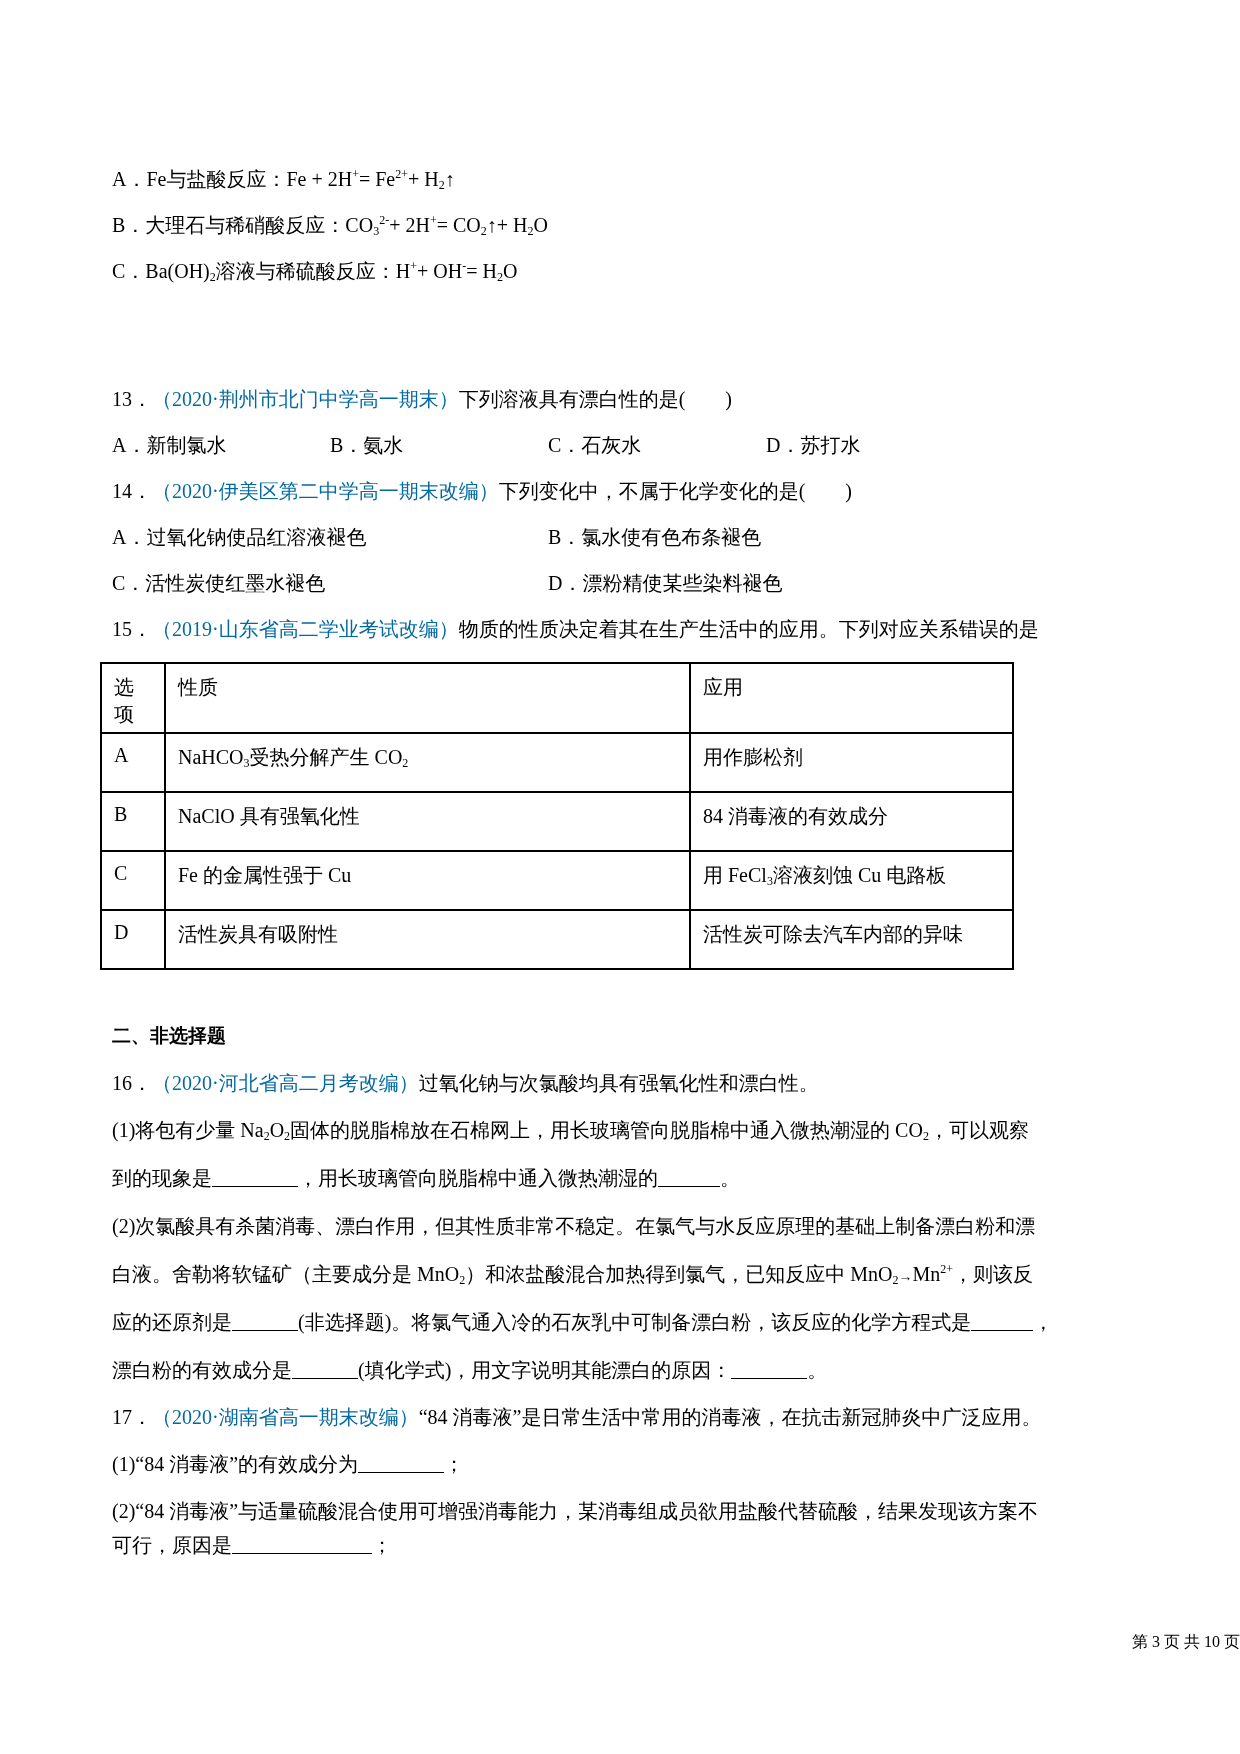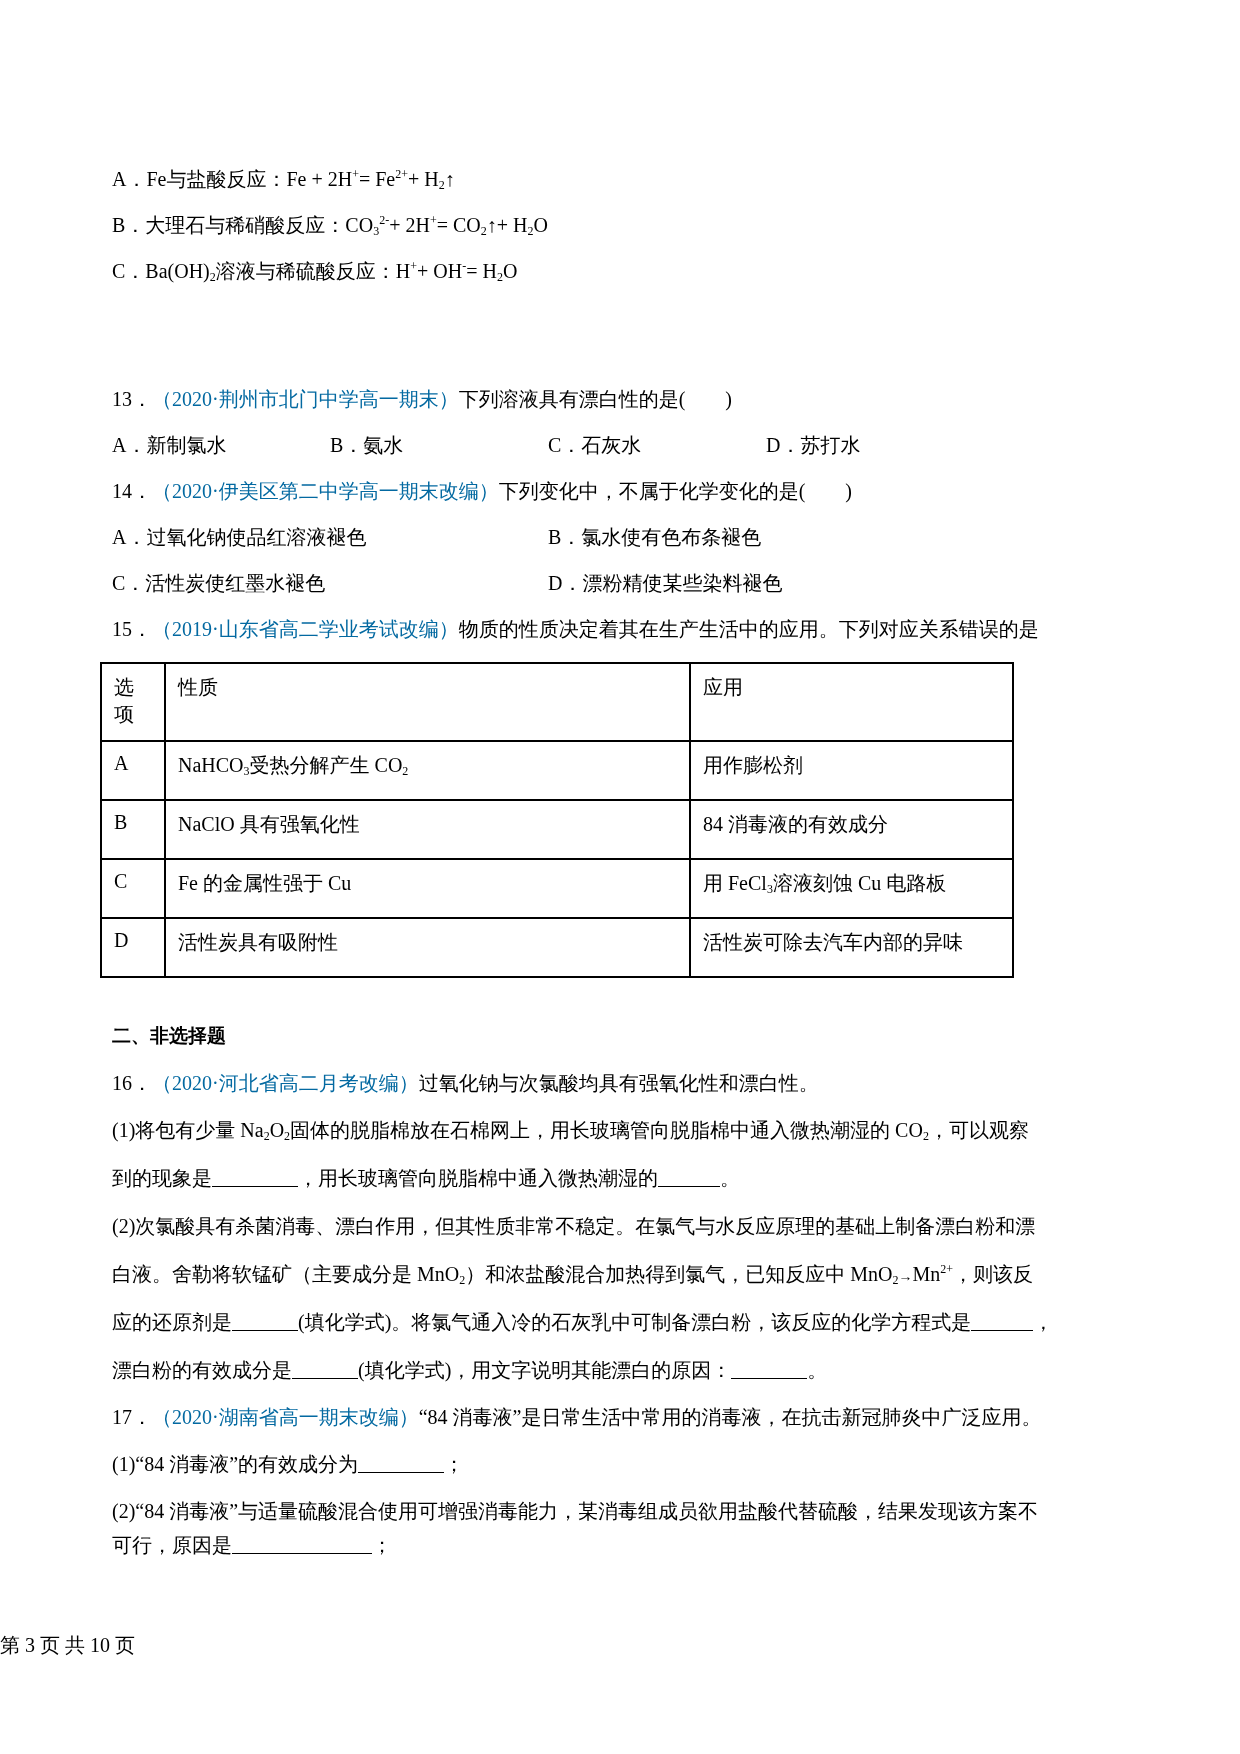--- a/index.html
+++ b/index.html
@@ -20,29 +20,29 @@
   }
   .img-box .ico {
     position: absolute; left: 1px; top: 1px; width: 24px; height: 24px;
   }
   .eqsign { display: inline-block; width: 44px; height: 8px; border-top: 3px solid #222; border-bottom: 3px solid #222; vertical-align: 2px; box-sizing: border-box; margin: 0 2px; }
   table.props {
     position: absolute; left: 100px; top: 662px; border-collapse: collapse;
     font-size: 20px;
   }
   table.props td {
-    border: 2px solid #000; height: 59px; vertical-align: top; padding: 10px 12px 12px 12px;
+    border: 2px solid #000; height: 59px; vertical-align: top; padding: 10px 12px 4px 12px;
     box-sizing: border-box;
   }
   .col0 { width: 64px; }
   .col1 { width: 525px; }
   .col2 { width: 323px; }
   .section-h { font-family: "DejaVu Sans", sans-serif; font-weight: bold; font-size: 19px; }
   .blank { display: inline-block; border-bottom: 1px solid #000; height: 18px; vertical-align: -2px; }
-  .footer { position: absolute; left: 0; width: 1240px; text-align: left; top: 1632px; font-size: 20px; }
+  .footer { position: absolute; left: 0; width: 1240px; text-align: right; top: 1632px; font-size: 16px; }
 </style>
 </head>
 <body>
 
 <div class="page">
 
   <div class="line" style="top:167px">
     <span>A．</span><span>Fe与盐酸反应：Fe + 2H</span><sup>+</sup><span>= Fe</span><sup>2+</sup><span>+ H</span><sub>2</sub><span>↑</span>
   </div>
 
@@ -115,21 +115,21 @@
     <span>(1)将包有少量 Na</span><sub>2</sub><span>O</span><sub>2</sub><span>固体的脱脂棉放在石棉网上，用长玻璃管向脱脂棉中通入微热潮湿的 CO</span><sub>2</sub><span>，可以观察</span>
   </div>
   <div class="line" style="top:1166px">
     <span>到的现象是</span><span class="blank" style="width:86px"></span><span>，用长玻璃管向脱脂棉中通入微热潮湿的</span><span class="blank" style="width:62px"></span><span>。</span>
   </div>
   <div class="line" style="top:1214px">(2)次氯酸具有杀菌消毒、漂白作用，但其性质非常不稳定。在氯气与水反应原理的基础上制备漂白粉和漂</div>
   <div class="line" style="top:1262px">
     <span>白液。舍勒将软锰矿（主要成分是 MnO</span><sub>2</sub><span>）和浓盐酸混合加热得到氯气，已知反应中 MnO</span><sub>2</sub><span style="font-size:14px">→</span><span>Mn</span><sup>2+</sup><span>，则该反</span>
   </div>
   <div class="line" style="top:1310px">
-    <span>应的还原剂是</span><span class="blank" style="width:66px"></span><span>(填化学式)。将氯气通入冷的石灰乳中可制备漂白粉，该反应的化学方程式是</span><span class="blank" style="width:62px"></span><span>，</span>
+    <span>应的还原剂是</span><span class="blank" style="width:66px"></span><span>(非选择题)。将氯气通入冷的石灰乳中可制备漂白粉，该反应的化学方程式是</span><span class="blank" style="width:62px"></span><span>，</span>
   </div>
   <div class="line" style="top:1358px">
     <span>漂白粉的有效成分是</span><span class="blank" style="width:66px"></span><span>(填化学式)，用文字说明其能漂白的原因：</span><span class="blank" style="width:76px"></span><span>。</span>
   </div>
 
   <div class="line" style="top:1405px">
     <span>17．</span><span class="src">（2020·湖南省高一期末改编）</span><span>“84 消毒液”是日常生活中常用的消毒液，在抗击新冠肺炎中广泛应用。</span>
   </div>
   <div class="line" style="top:1452px">
     <span>(1)“84 消毒液”的有效成分为</span><span class="blank" style="width:86px"></span><span>；</span>

